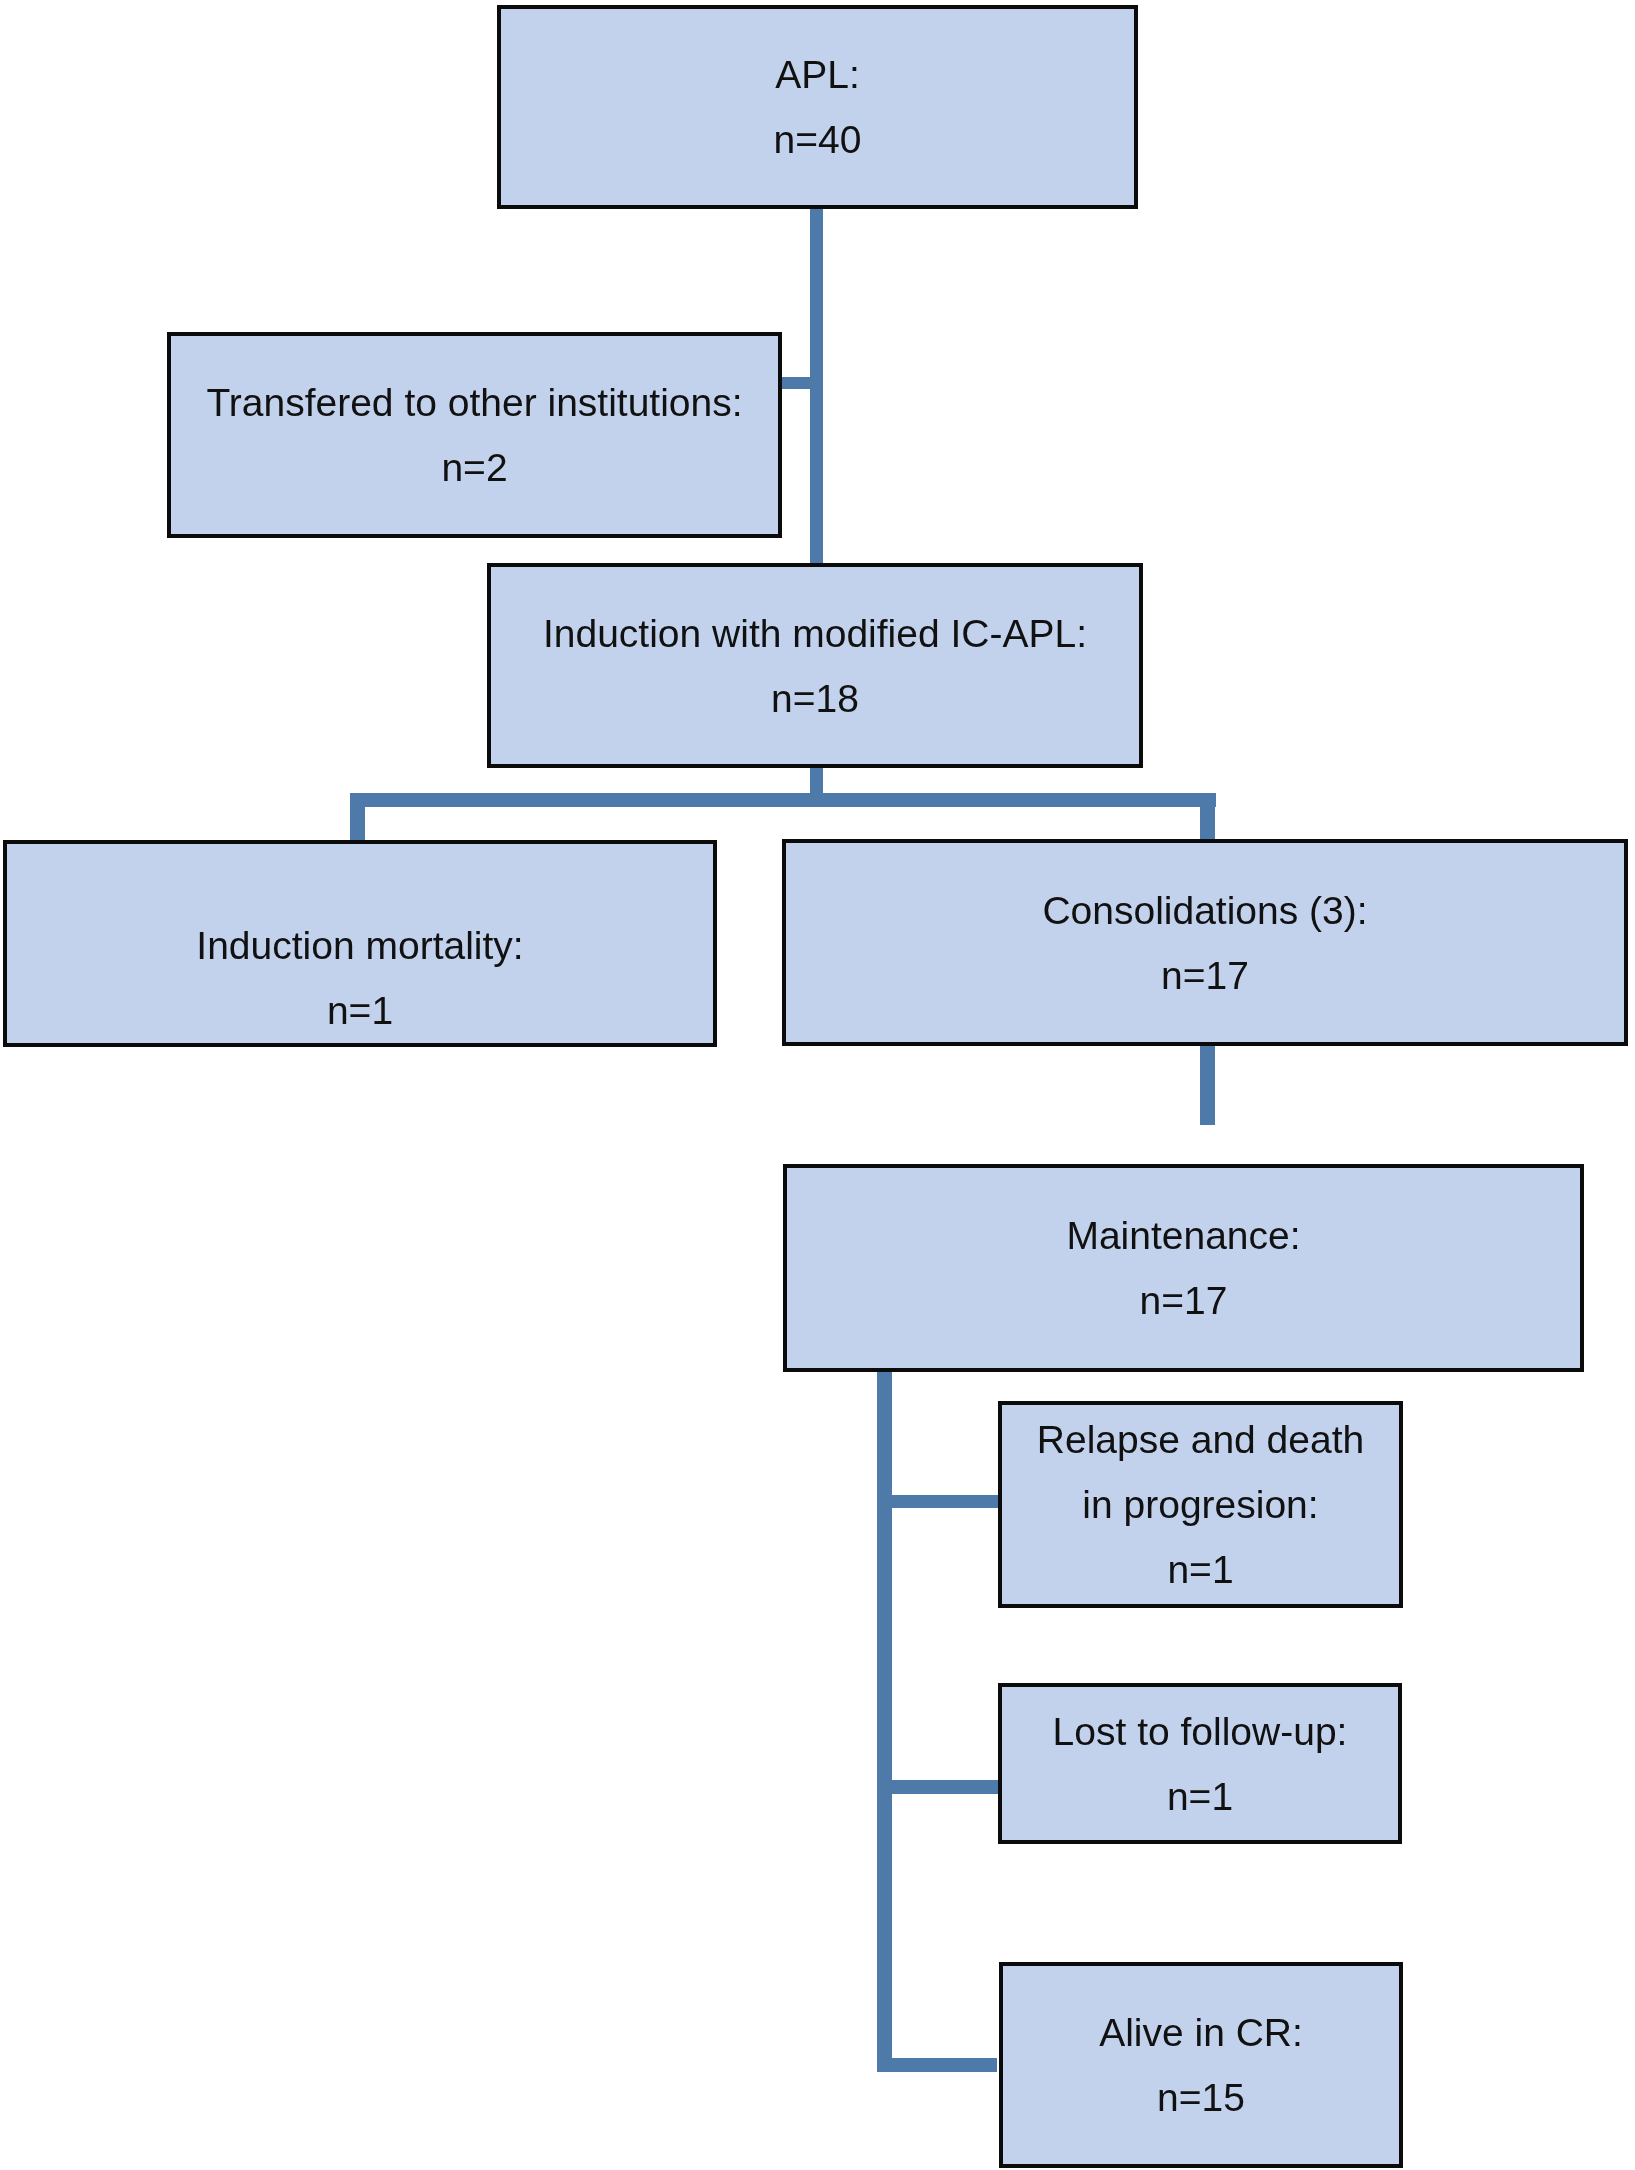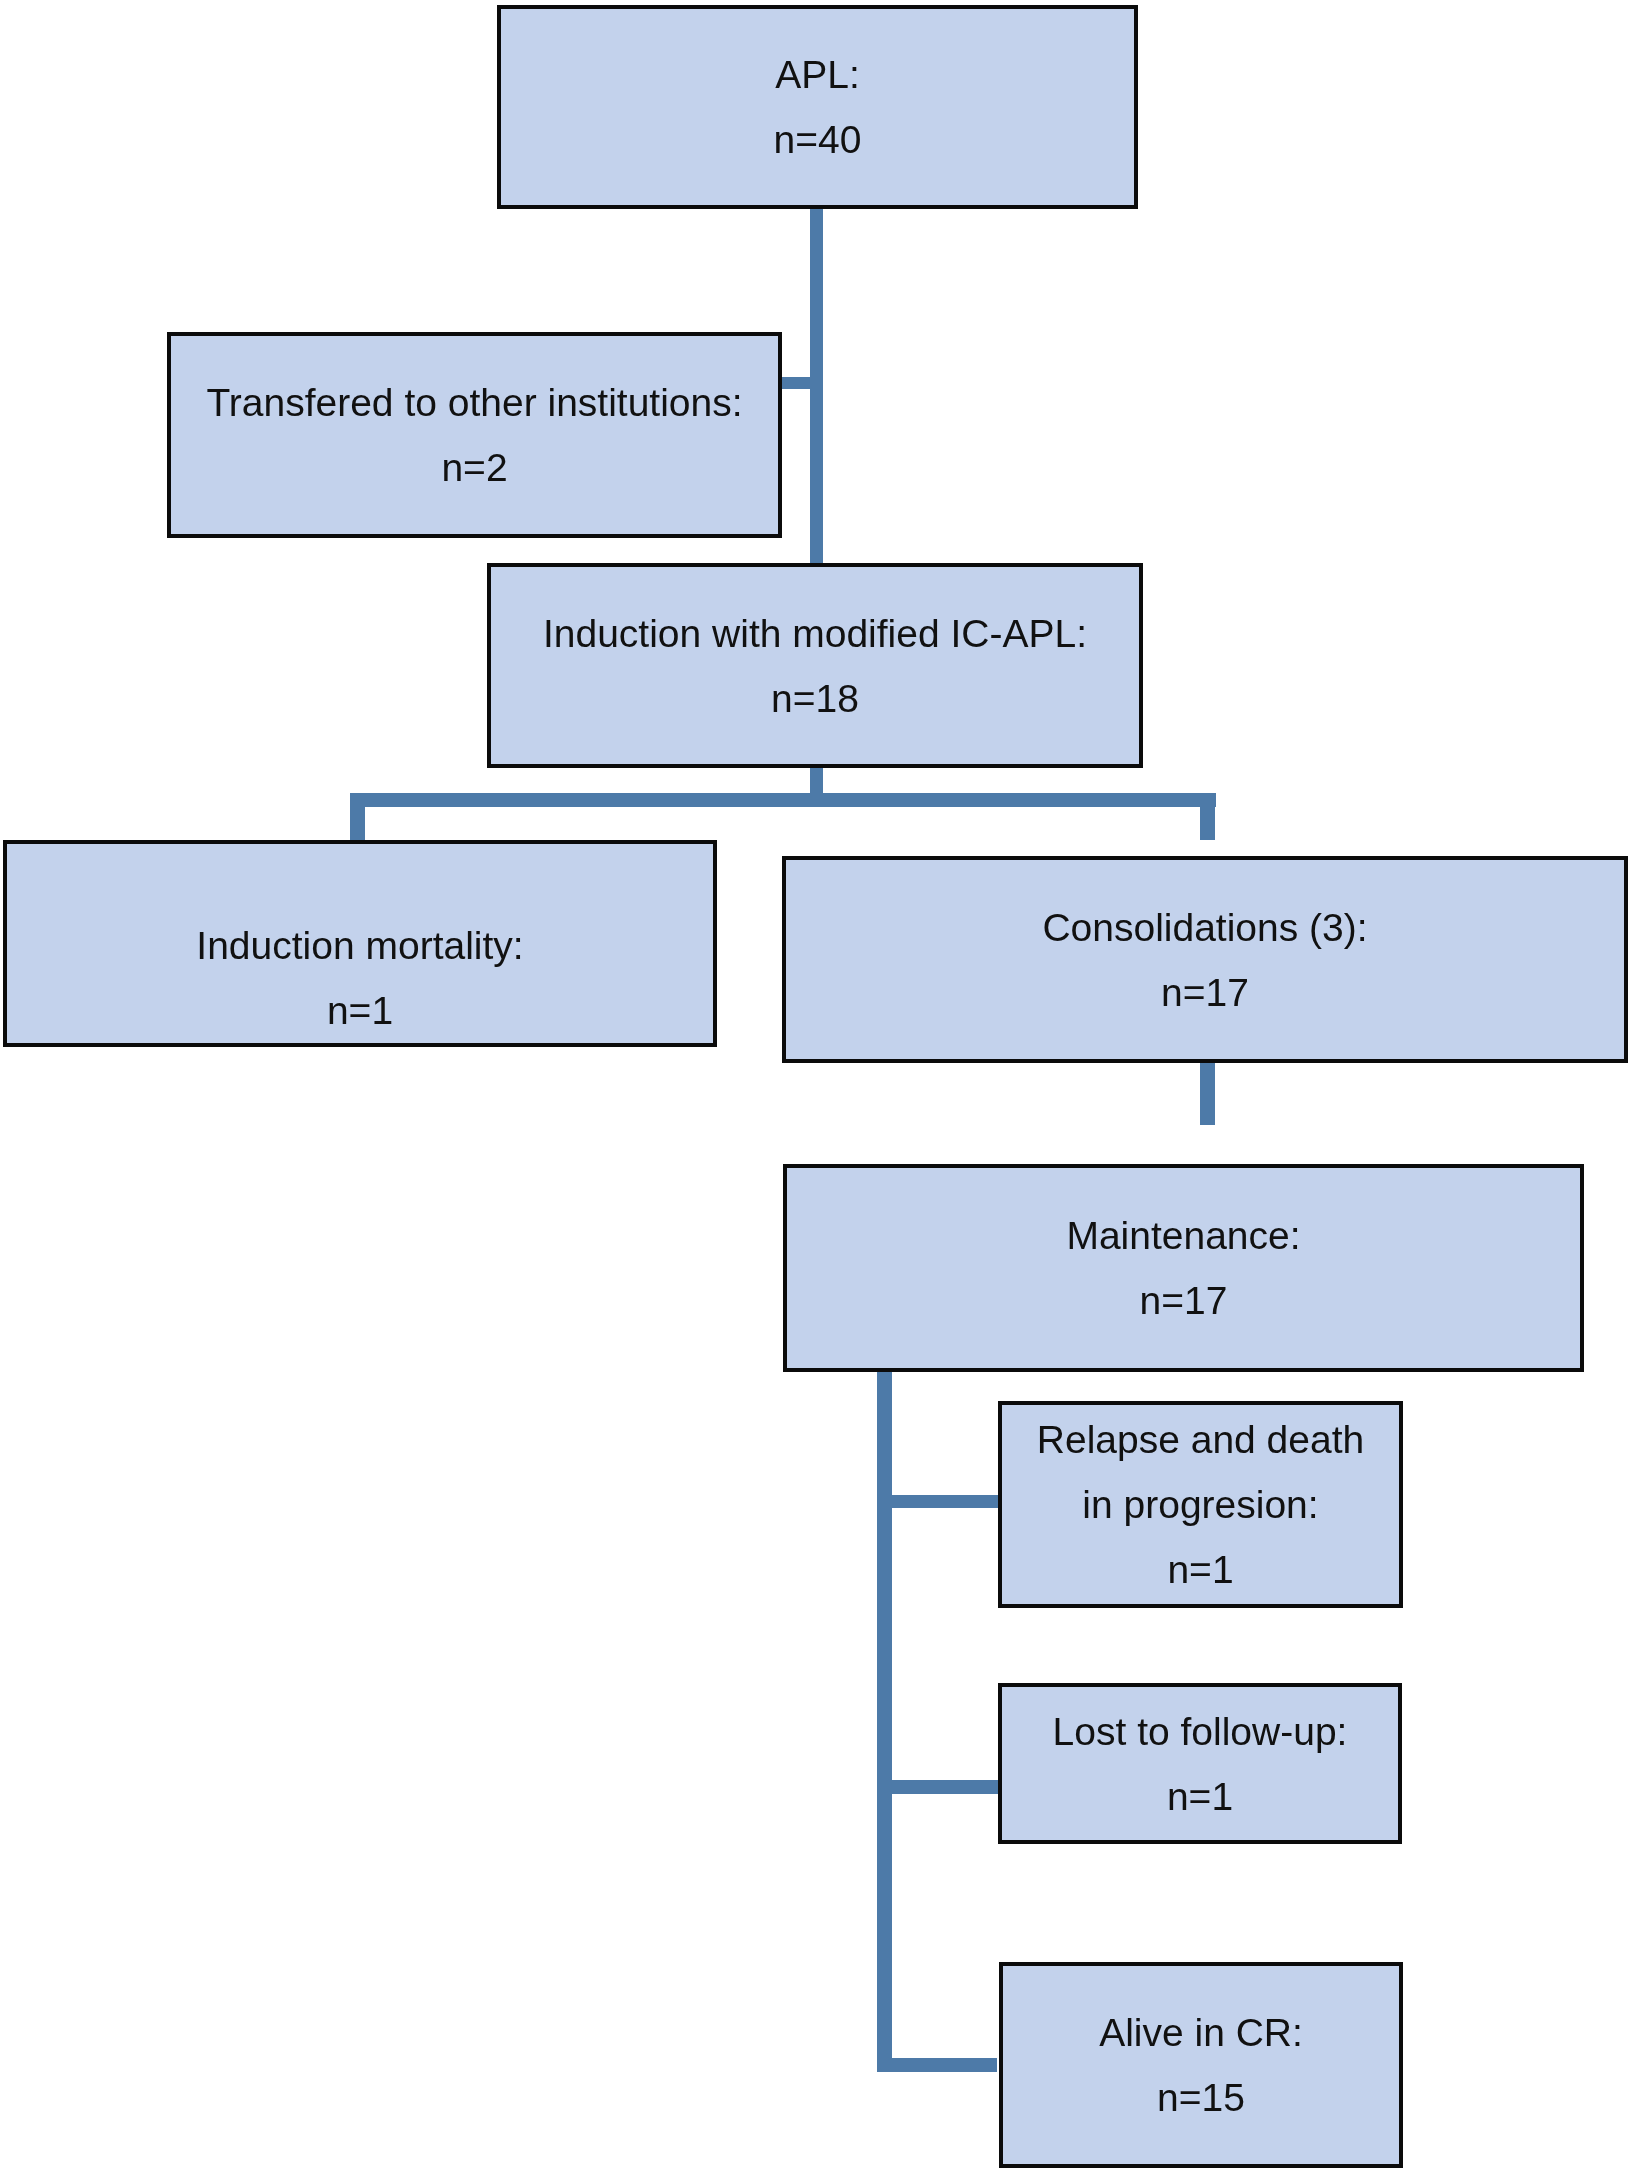--- a/index.html
+++ b/index.html
@@ -66,21 +66,21 @@
   <div class="box" style="left:487px; top:563px; width:656px; height:205px;">
     <div class="bl">Induction with modified IC-APL:</div>
     <div class="bl">n=18</div>
   </div>
 
   <div class="box" style="left:3px; top:840px; width:714px; height:207px;justify-content:flex-end;">
     <div class="bl">Induction mortality:</div>
     <div class="bl">n=1</div>
   </div>
 
-  <div class="box" style="left:782px; top:839px; width:846px; height:207px;margin-top:17px;">
+  <div class="box" style="left:782px; top:839px; width:846px; height:207px;">
     <div class="bl">Consolidations (3):</div>
     <div class="bl">n=17</div>
   </div>
 
   <div class="box" style="left:783px; top:1164px; width:801px; height:208px;">
     <div class="bl">Maintenance:</div>
     <div class="bl">n=17</div>
   </div>
 
   <div class="box" style="left:998px; top:1401px; width:405px; height:207px;">

